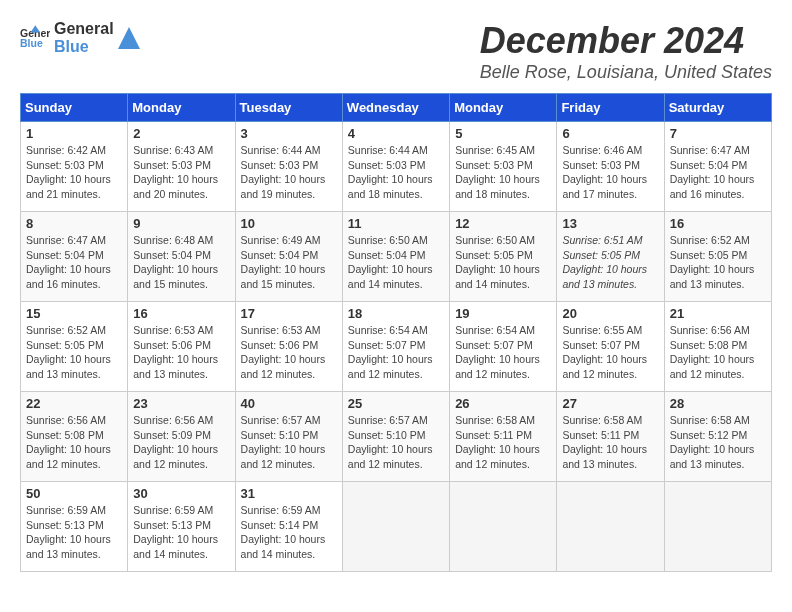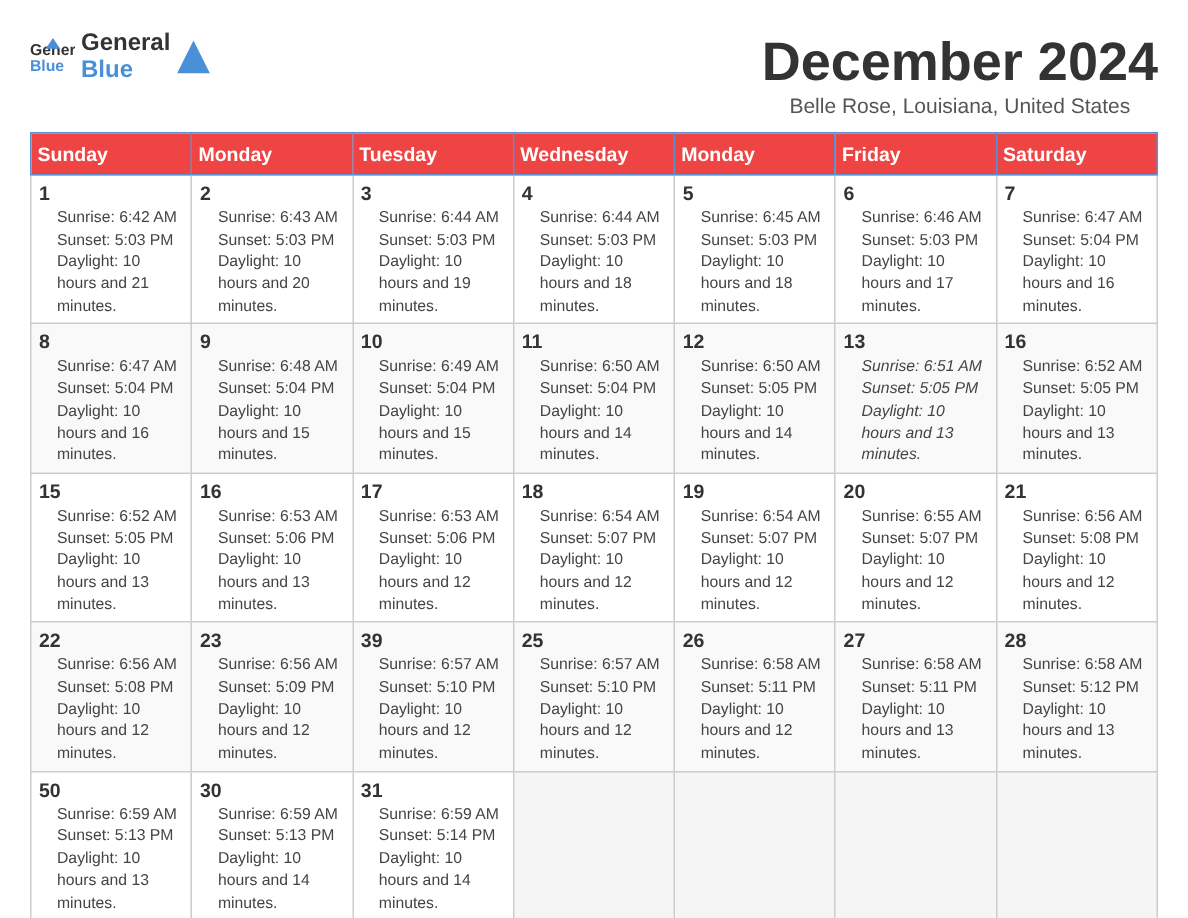--- a/index.html
+++ b/index.html
@@ -19,38 +19,39 @@
     .logo {
       display: flex;
       align-items: center;
       gap: 4px;
     }
     .logo-icon {
       width: 30px;
       height: 30px;
     }
     .title-area {
-      text-align: center;
+      text-align: left;
+      font-style: italic;
     }
     .main-title {
       font-size: 36px;
       font-weight: bold;
       color: #333;
     }
     .subtitle {
-      font-size: 14px;
+      font-size: 18px;
       color: #555;
     }
     .calendar {
       width: 100%;
       border-collapse: collapse;
       font-size: 11px;
     }
     .calendar th {
-      background-color: #ef4444;
+      background-color: #1d4ed8;
       color: #fff;
       padding: 6px 4px;
       text-align: left;
       font-size: 13px;
       font-weight: bold;
       border: 1px solid #5a8fd4;
     }
     .calendar td {
       border: 1px solid #ccc;
       vertical-align: top;
@@ -66,21 +67,20 @@
       font-size: 13px;
       font-weight: bold;
       color: #333;
       display: block;
       margin-bottom: 2px;
     }
     .day-content {
       color: #444;
       font-size: 10.5px;
       line-height: 1.4;
-      margin-left: 12px;
     }
     .empty-cell {
       background: #f5f5f5 !important;
     }
     .week-row td {
       height: 90px;
     }
   </style>
 </head>
 <body>
@@ -258,21 +258,21 @@
 Sunset: 5:08 PM
 Daylight: 10 hours and 12 minutes.</div>
         </td>
         <td>
           <span class="day-number">23</span>
           <div class="day-content" style="white-space: pre-line;">Sunrise: 6:56 AM
 Sunset: 5:09 PM
 Daylight: 10 hours and 12 minutes.</div>
         </td>
         <td>
-          <span class="day-number">39</span>
+          <span class="day-number">40</span>
           <div class="day-content" style="white-space: pre-line;">Sunrise: 6:57 AM
 Sunset: 5:10 PM
 Daylight: 10 hours and 12 minutes.</div>
         </td>
         <td>
           <span class="day-number">25</span>
           <div class="day-content" style="white-space: pre-line;">Sunrise: 6:57 AM
 Sunset: 5:10 PM
 Daylight: 10 hours and 12 minutes.</div>
         </td>

